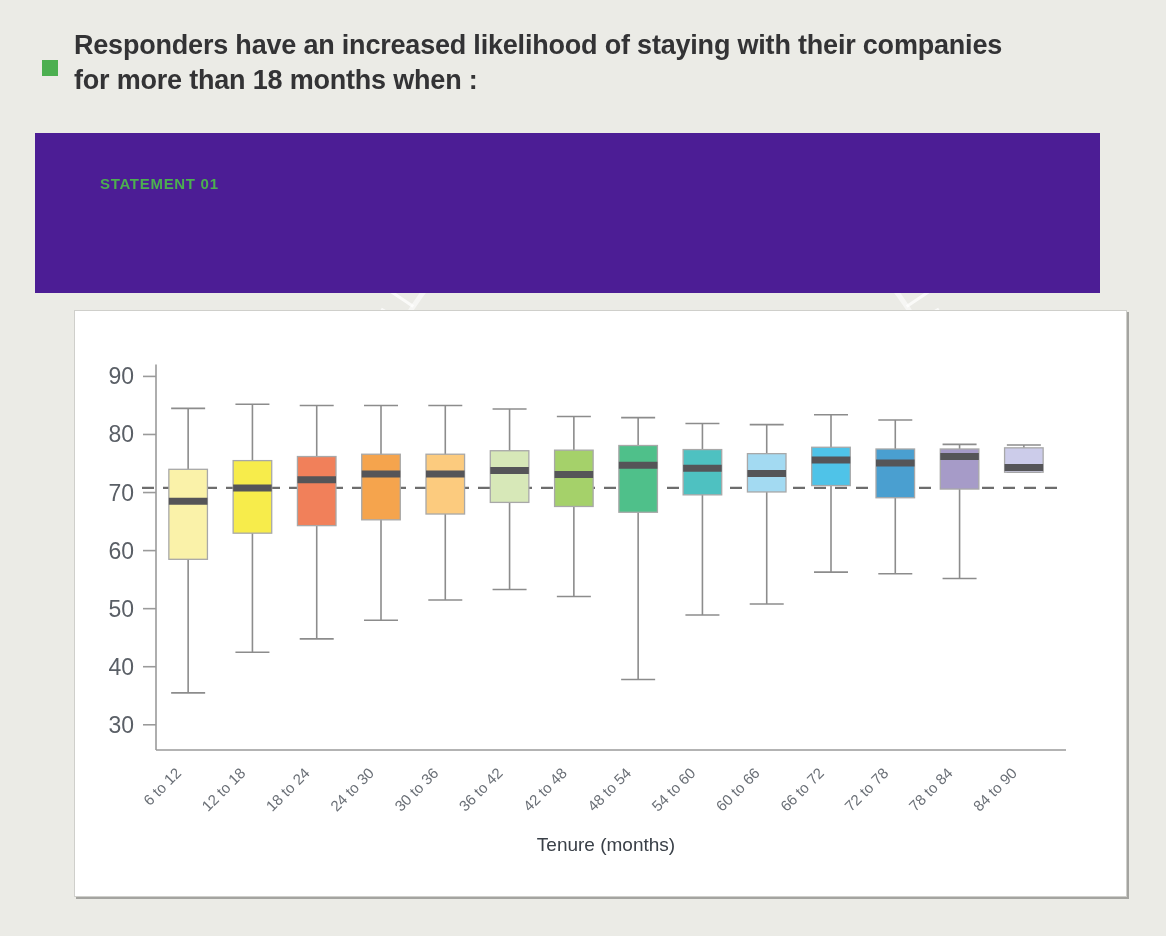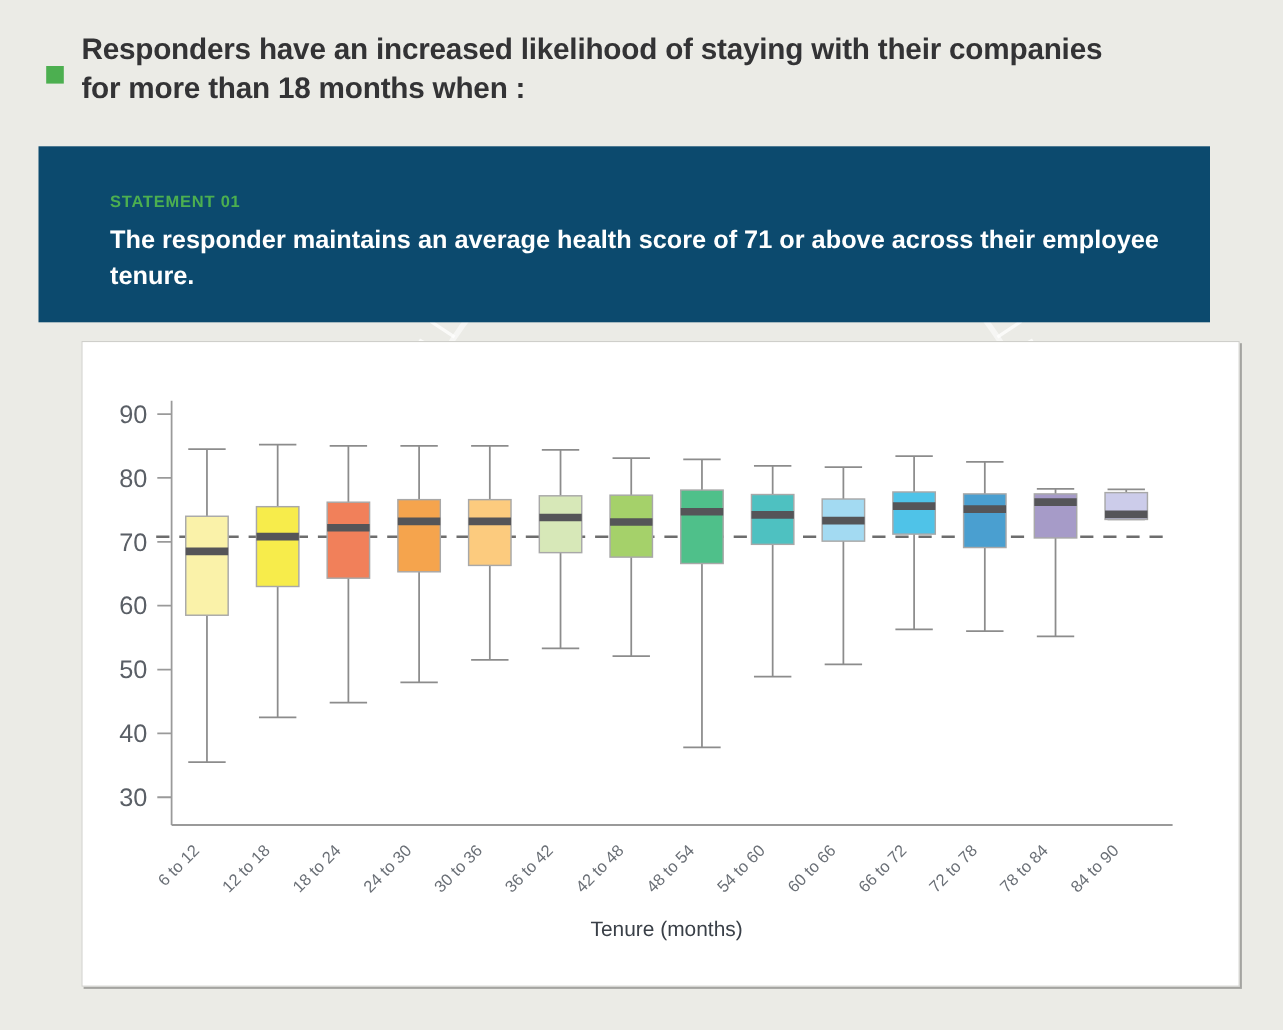--- a/index.html
+++ b/index.html
@@ -51,21 +51,21 @@
     letter-spacing: -0.2px;
   }
 
   
   #statement-panel {
     position: absolute;
     left: 35px;
     top: 133px;
     width: 1065px;
     height: 160px;
-    background: #0c4a6e;
+    background: #4c1d95;
     z-index: 2;
   }
   #statement-label {
     position: absolute;
     left: 65px;
     top: 42px;
     font-size: 15px;
     font-weight: bold;
     letter-spacing: 0.7px;
     color: #4caf50;
@@ -202,21 +202,20 @@
   <circle cx="660" cy="470" r="296" stroke="#ffffff" stroke-width="5" fill="none" opacity="0.55"></circle>
 </svg>
 
 <div id="headline">
   <div class="bullet"></div>
   <div class="htext">Responders have an increased likelihood of staying with their companies for more than 18 months when :</div>
 </div>
 
 <div id="statement-panel">
   <div id="statement-label">STATEMENT 01</div>
-  <div id="statement-text">The responder maintains an average health score of 71 or above across their employee tenure.</div>
 </div>
 
 <div id="chart-panel">
   <svg id="chart-svg" viewBox="0 0 1051 585" xmlns="http://www.w3.org/2000/svg">
       <line x1="81" y1="53.41791044776119" x2="81" y2="439" class="axis-line"></line>
       <line x1="68" y1="413.77611940298505" x2="81" y2="413.77611940298505" class="tick-mark"></line>
       <text x="59" y="421.77611940298505" class="tick-label" text-anchor="end">30</text>
       <line x1="68" y1="355.7164179104478" x2="81" y2="355.7164179104478" class="tick-mark"></line>
       <text x="59" y="363.7164179104478" class="tick-label" text-anchor="end">40</text>
       <line x1="68" y1="297.65671641791045" x2="81" y2="297.65671641791045" class="tick-mark"></line>

